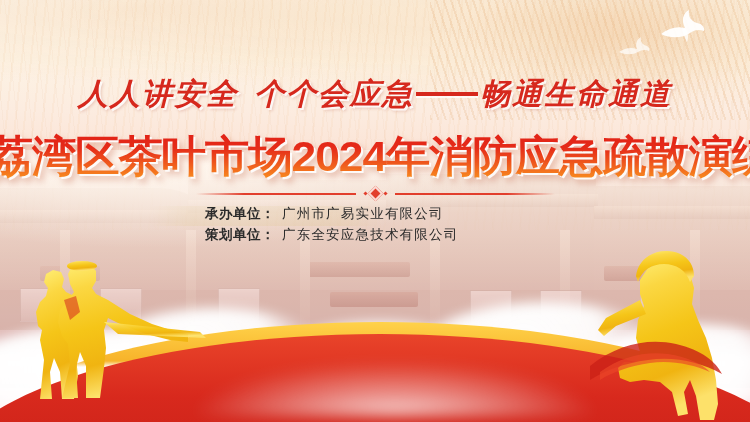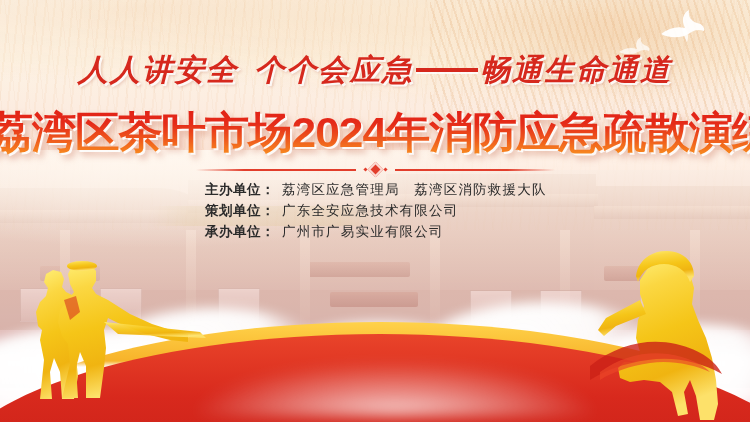--- a/index.html
+++ b/index.html
@@ -167,21 +167,21 @@
   }
 
   
   .figs{ position:absolute; inset:0; pointer-events:none; }
   .gold-fill{ fill:url(#goldgrad); }
 
   
   .dove{ position:absolute; }
 
   
-  .content{ position:absolute; inset:0; }
+  .content{ position:absolute; inset:0;margin-top:24px; }
 
   .slogan{
     position:absolute; top:50px; left:0; width:750px;
     text-align:center;
     font-family:"Liberation Serif","DejaVu Serif",serif;
     font-size:30px; font-weight:bold;
     font-style:italic;
     letter-spacing:2px;
     color:#d6281d;
     text-shadow:2px 2px 0 rgba(255,255,255,.85), 3px 3px 3px rgba(170,60,40,.22);
@@ -498,28 +498,24 @@
       <div class="dorn">
         <span class="dot"></span>
         <span class="dia"></span>
         <span class="dot"></span>
       </div>
       <div class="dline right"></div>
     </div>
 
     <div class="org-block">
       <div class="org-row">
-        <span class="lbl">主办单位：</span>
-        <span class="val">荔湾区应急管理局　荔湾区消防救援大队</span>
+        <span class="lbl">承办单位：</span>
+        <span class="val">广州市广易实业有限公司</span>
       </div>
       <div class="org-row">
         <span class="lbl">策划单位：</span>
         <span class="val">广东全安应急技术有限公司</span>
       </div>
-      <div class="org-row">
-        <span class="lbl">承办单位：</span>
-        <span class="val">广州市广易实业有限公司</span>
-      </div>
     </div>
 
 
   </div>
 </div>
 
 </body></html>

